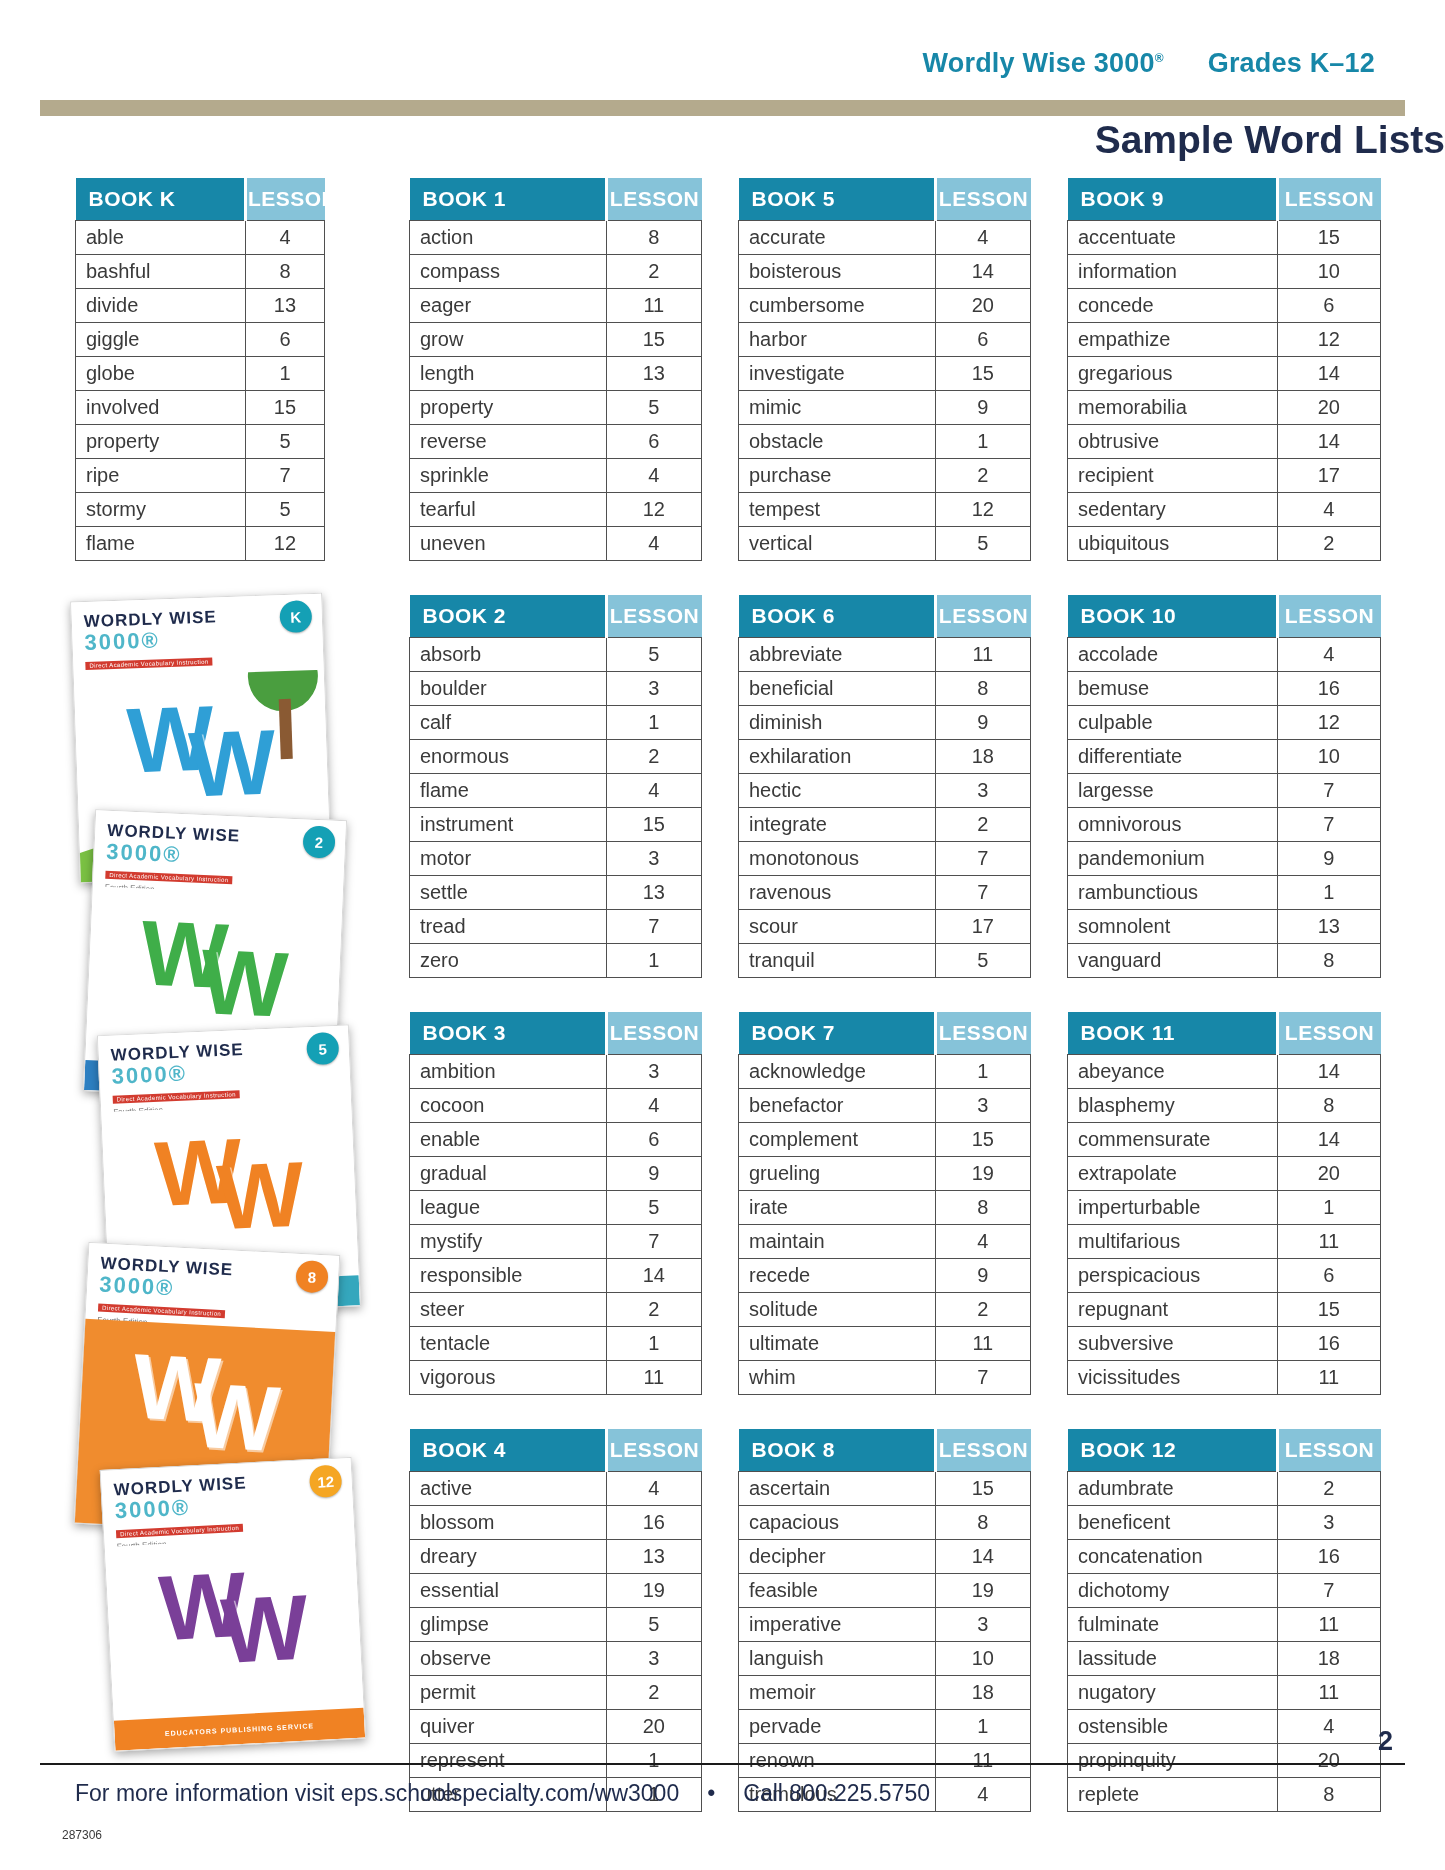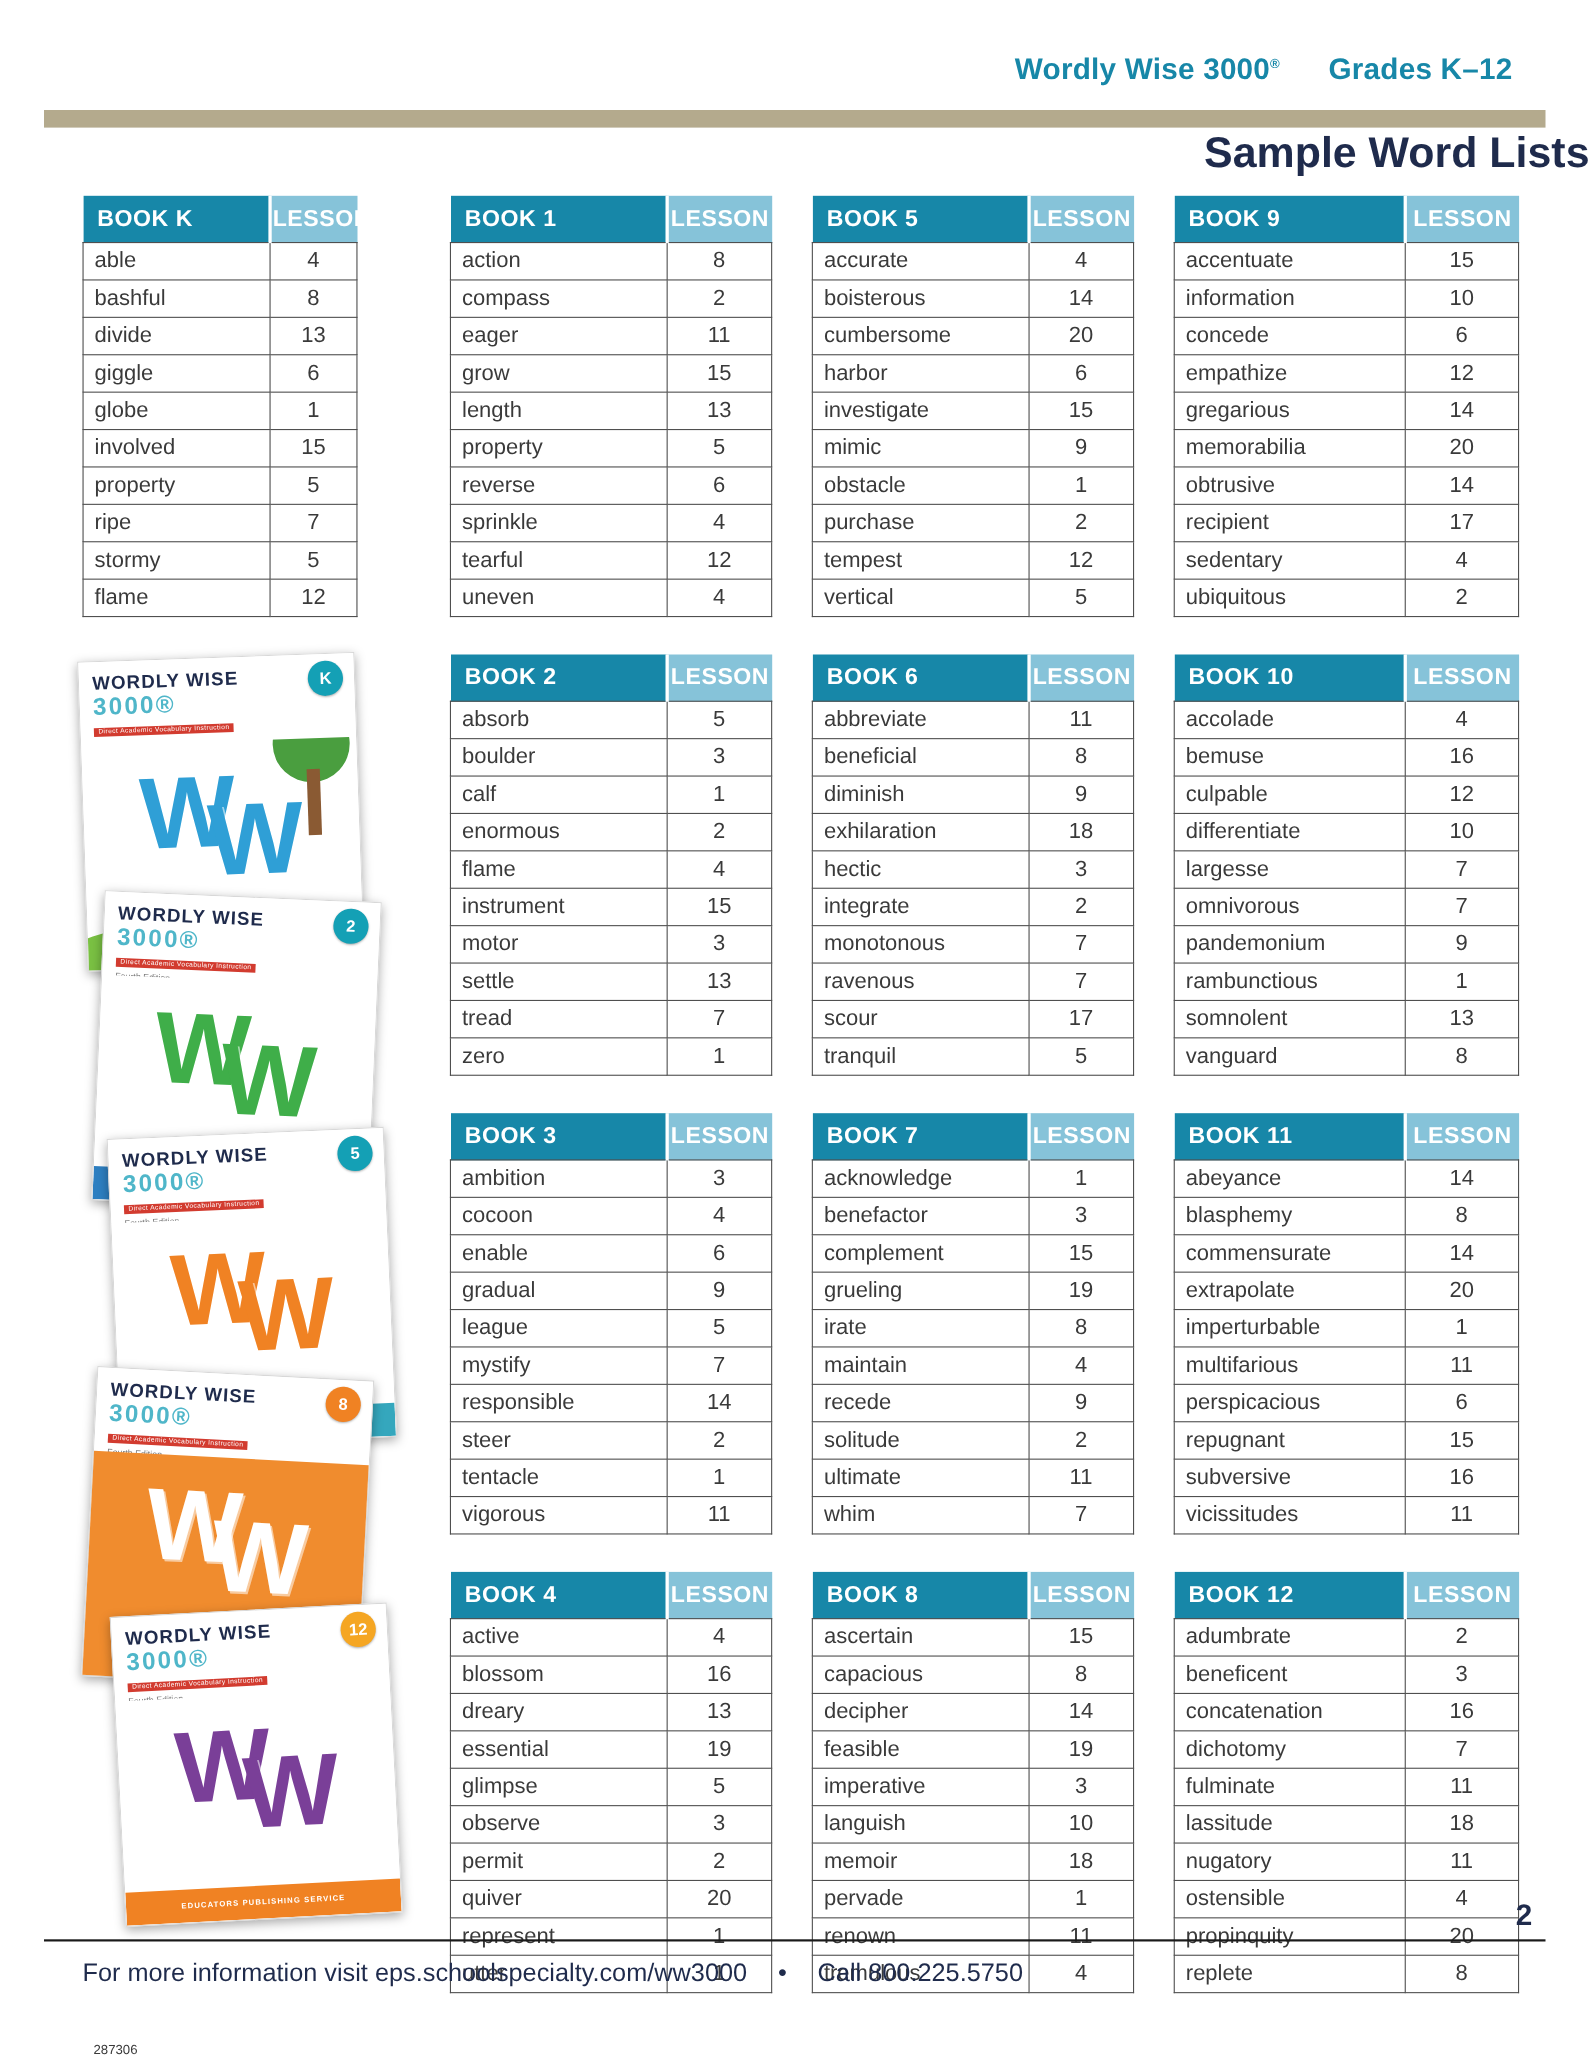--- a/index.html
+++ b/index.html
@@ -67,21 +67,21 @@
   .cover-band{position:absolute;left:0;right:0;bottom:0;height:30px;display:flex;align-items:center;justify-content:center;}
   .cover-publisher{font-size:7px;font-weight:bold;color:#ffffff;letter-spacing:1px;}
   
   .grass{position:absolute;left:-20px;right:-20px;bottom:-16px;height:60px;background:#7ac143;border-radius:50% 50% 0 0;}
   .tree-foliage{position:absolute;top:-30px;right:6px;width:70px;height:70px;border-radius:50%;background:#4a9e3f;}
   .tree-trunk{position:absolute;top:28px;right:34px;width:12px;height:60px;background:#8a5a33;}
   
   .page-number{position:absolute;top:1726px;right:52px;font-size:27px;font-weight:bold;color:#1f2b4c;}
   .footer-rule{position:absolute;top:1763px;left:40px;width:1365px;height:2px;background:#1a1a1a;}
   .footer-line{position:absolute;top:1780px;left:75px;display:flex;gap:28px;font-size:23px;color:#1f2b4c;}
-  .footer-code{position:absolute;top:1828px;left:85px;font-size:12px;color:#3a3a3a;margin-top:28px;}
+  .footer-code{position:absolute;top:1828px;left:62px;font-size:12px;color:#3a3a3a;}
 </style>
 </head>
 <body>
 
 <div class="page-header">
   <span><span>Wordly Wise 3000</span><sup>®</sup></span>
   <span>Grades K–12</span>
 </div>
 
 <div class="rule-tan"></div>

